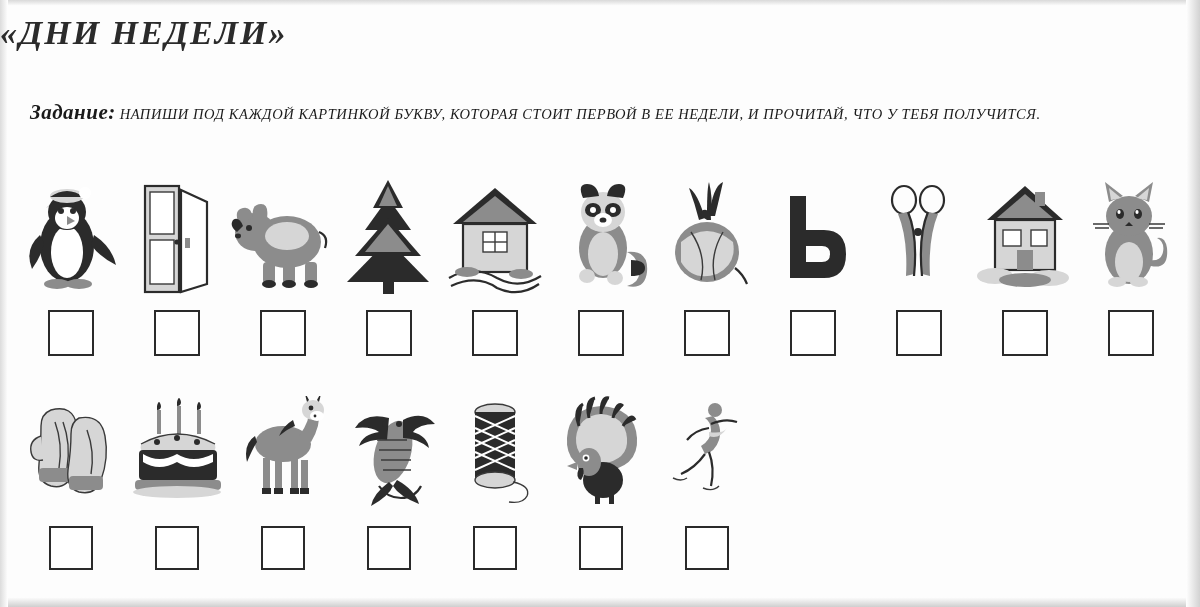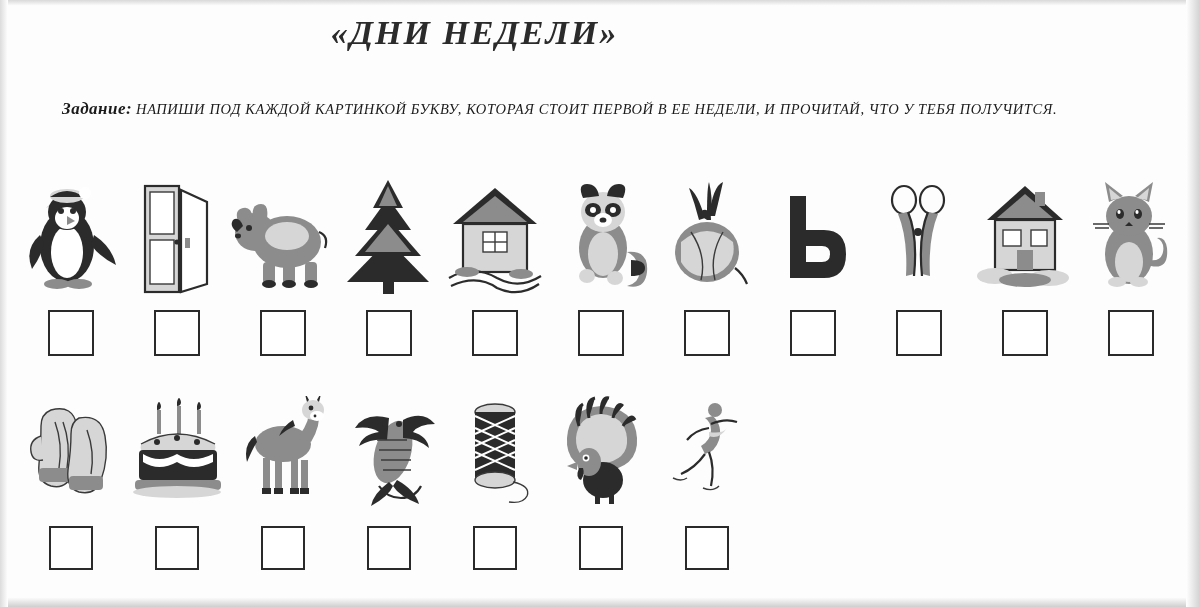--- a/index.html
+++ b/index.html
@@ -41,43 +41,41 @@
   .page-edge-right {
     position: absolute;
     right: 0; top: 0; width: 14px; height: 607px;
     background: linear-gradient(to left, #d2d2d2, #ffffff);
   }
 
   .title {
     position: absolute;
     left: 0; top: 14px;
     width: 949px;
-    text-align: center;
     font-family: "Liberation Serif", serif;
     font-style: italic;
     font-weight: 700;
     font-size: 34px;
     letter-spacing: 2px;
     color: #2b2b2b;
   }
 
   .task-block {
     position: absolute;
     left: 30px;
     top: 96px;
     width: 1140px;
     font-size: 15.5px;
     line-height: 1.55;
   }
   .task-label {
     font-weight: 700;
     font-style: italic;
-    font-size: 17px;
+    font-size: 21px;
     letter-spacing: 0.5px;
-    margin-left: 32px;
   }
   .task-text {
     font-style: italic;
     font-size: 14.5px;
     letter-spacing: 0.6px;
   }
 
   .row {
     position: absolute;
     left: 0;

